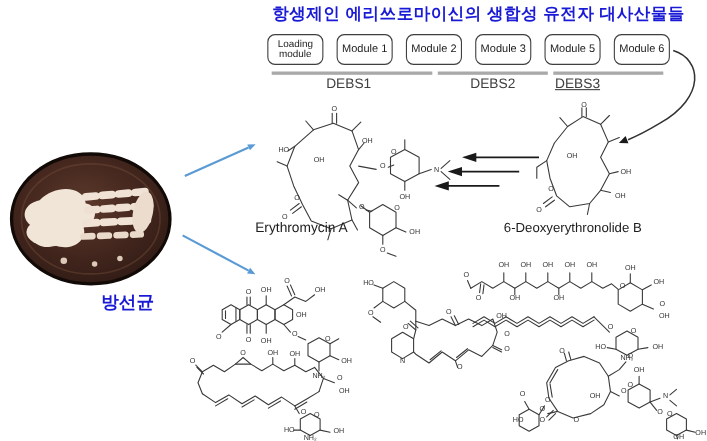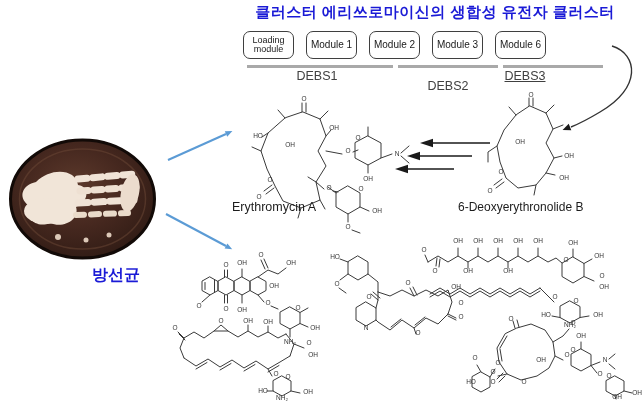--- a/index.html
+++ b/index.html
@@ -24,35 +24,36 @@
       font-weight:bold;color:#1a1ad6;}
   .mol path,.mol polyline,.mol line{stroke:#3a3a3a;stroke-width:1;fill:none;
       stroke-linecap:round;stroke-linejoin:round;}
   .mol text{font-family:"Liberation Sans",sans-serif;font-size:6.5px;fill:#333;text-anchor:middle;}
 </style>
 </head>
 <body>
 
 <div id="stage">
 
-  <div id="title" class="abs">클러스터 에리쓰로마이신의 생합성 유전자 클러스터</div>
+  <div id="title" class="abs">항생제인 에리쓰로마이신의 생합성 유전자 대사산물들</div>
 
   <div id="module-row" class="abs">
     <div class="module-box loading">Loading module</div>
     <div class="module-box">Module 1</div>
     <div class="module-box">Module 2</div>
     <div class="module-box">Module 3</div>
+    <div class="module-box">Module 5</div>
     <div class="module-box">Module 6</div>
   </div>
 
   <div class="abs debs-line" style="left:247px;width:146px;"></div>
   <div class="abs debs-line" style="left:398px;width:100px;"></div>
   <div class="abs debs-line" style="left:503px;width:100px;"></div>
   <div class="abs debs-label" style="left:287px;">DEBS1</div>
-  <div class="abs debs-label" style="left:418px;margin-top:10px;">DEBS2</div>
+  <div class="abs debs-label" style="left:418px;">DEBS2</div>
   <div class="abs debs-label" style="left:495px;text-decoration:underline;">DEBS3</div>
 
   <svg class="abs" style="left:540px;top:40px;" width="103" height="95">
     <path d="M72,6 C98,14 102,48 60,72 C50,78 41,83 31,87" stroke="#333" stroke-width="1.4" fill="none"></path>
     <polygon points="22.6,90 28.7,83.7 31.3,90.3" fill="#1a1a1a"></polygon>
   </svg>
 
   <svg class="abs" style="left:390px;top:136px;" width="105" height="42">
     <line x1="100" y1="7" x2="42" y2="7" stroke="#1a1a1a" stroke-width="1.6"></line>
     <polygon points="30,7 43,2.8 43,11.2" fill="#1a1a1a"></polygon>

